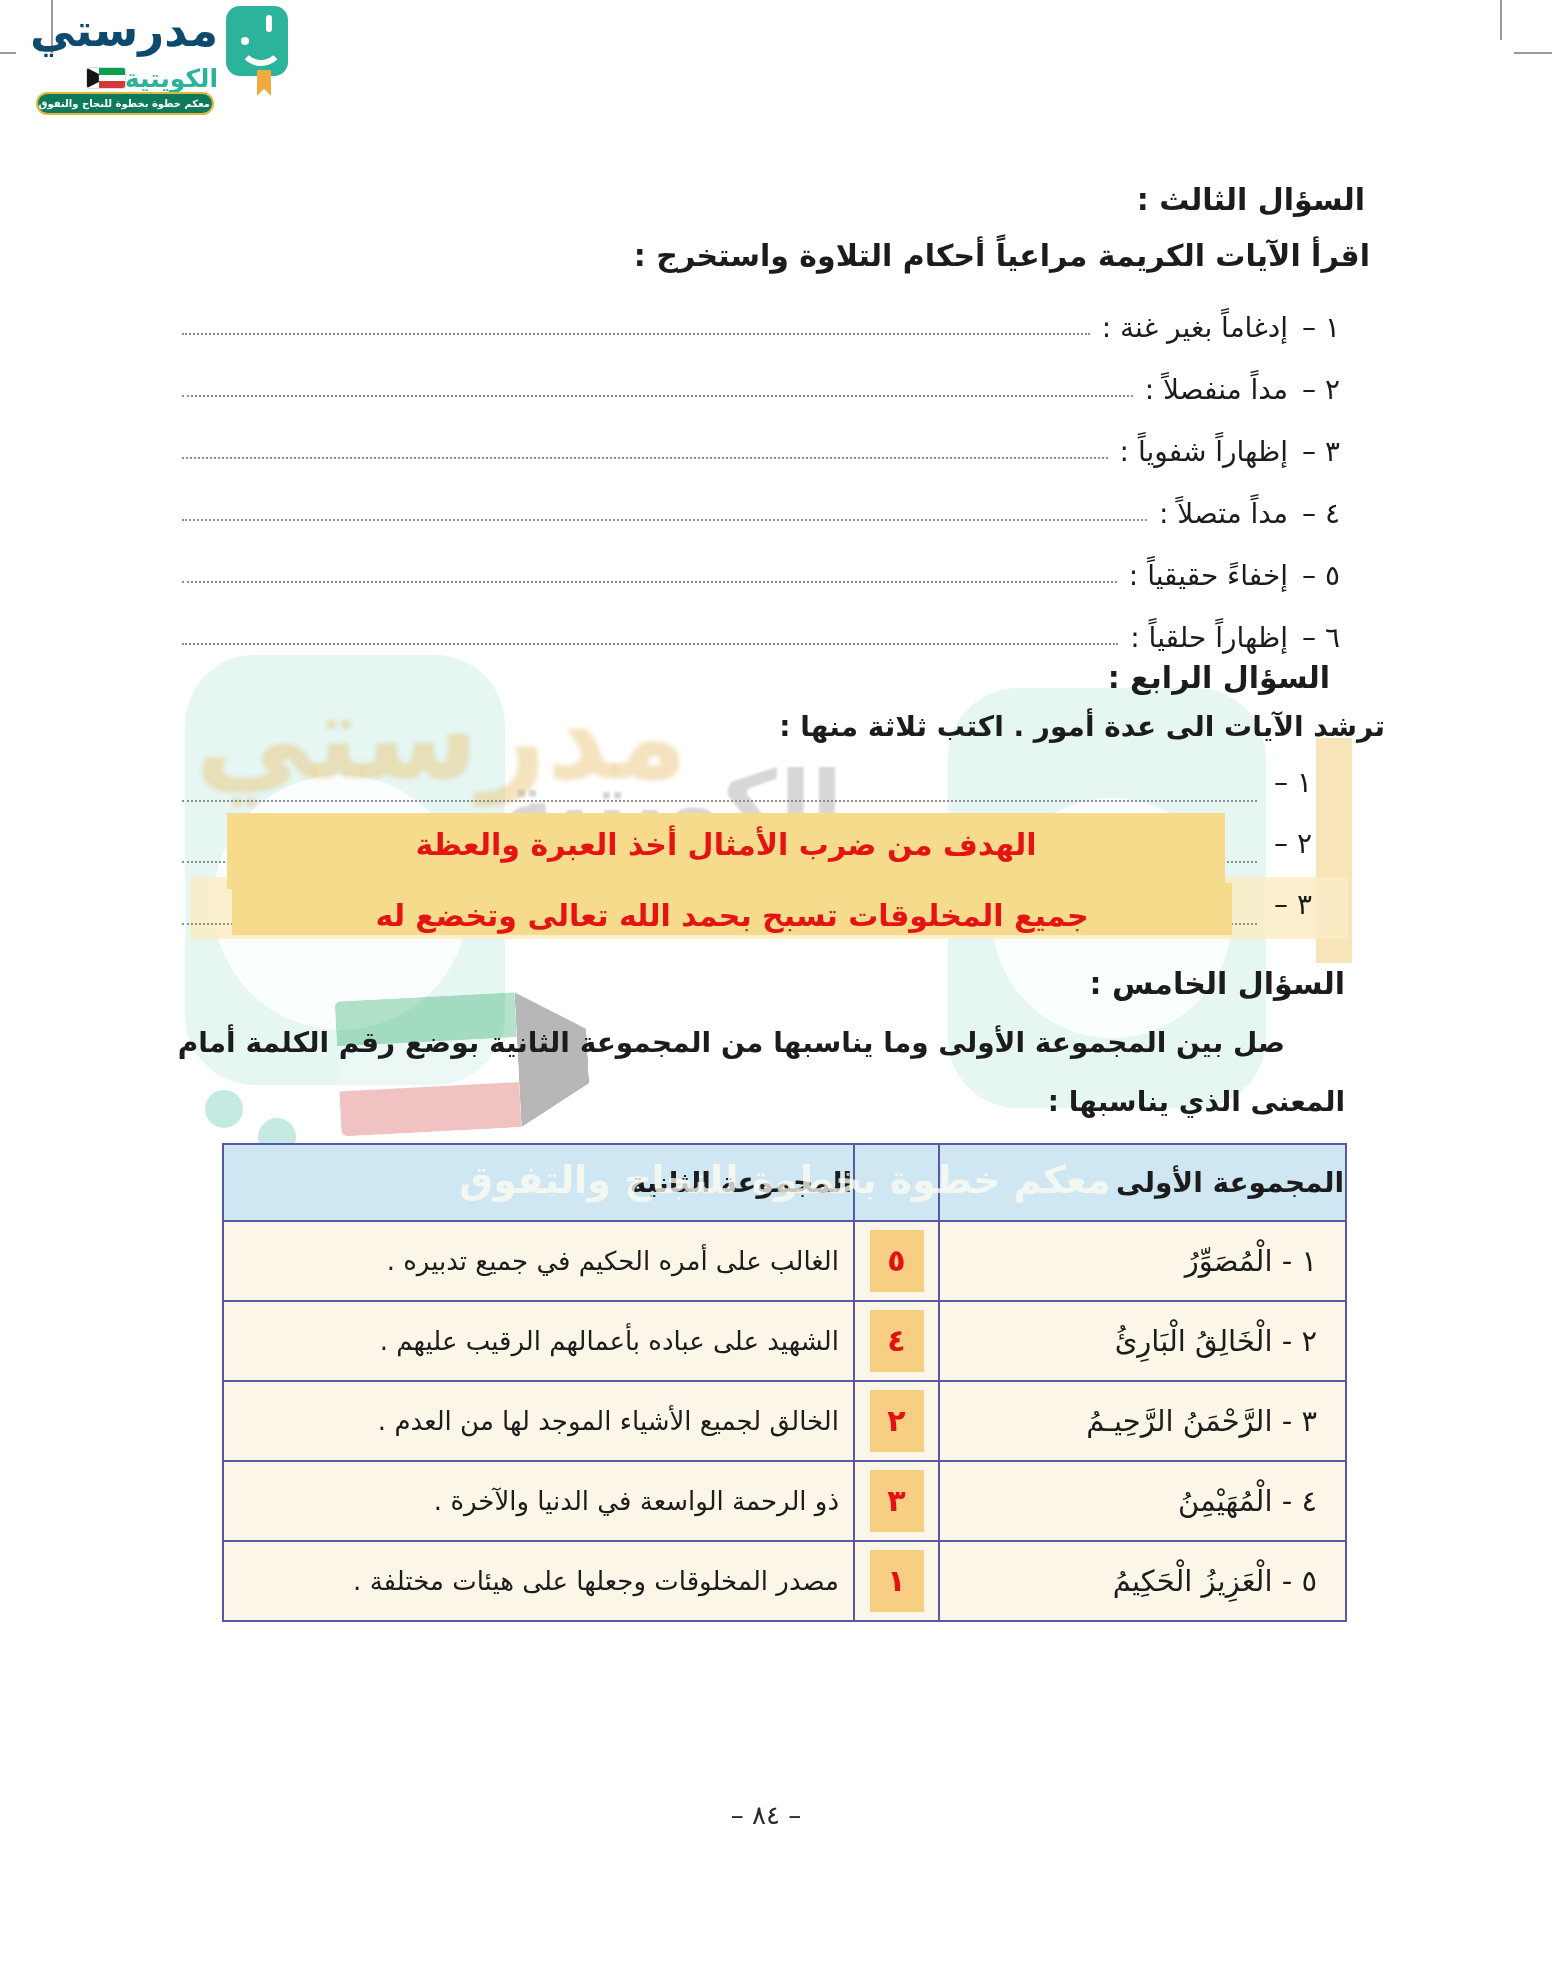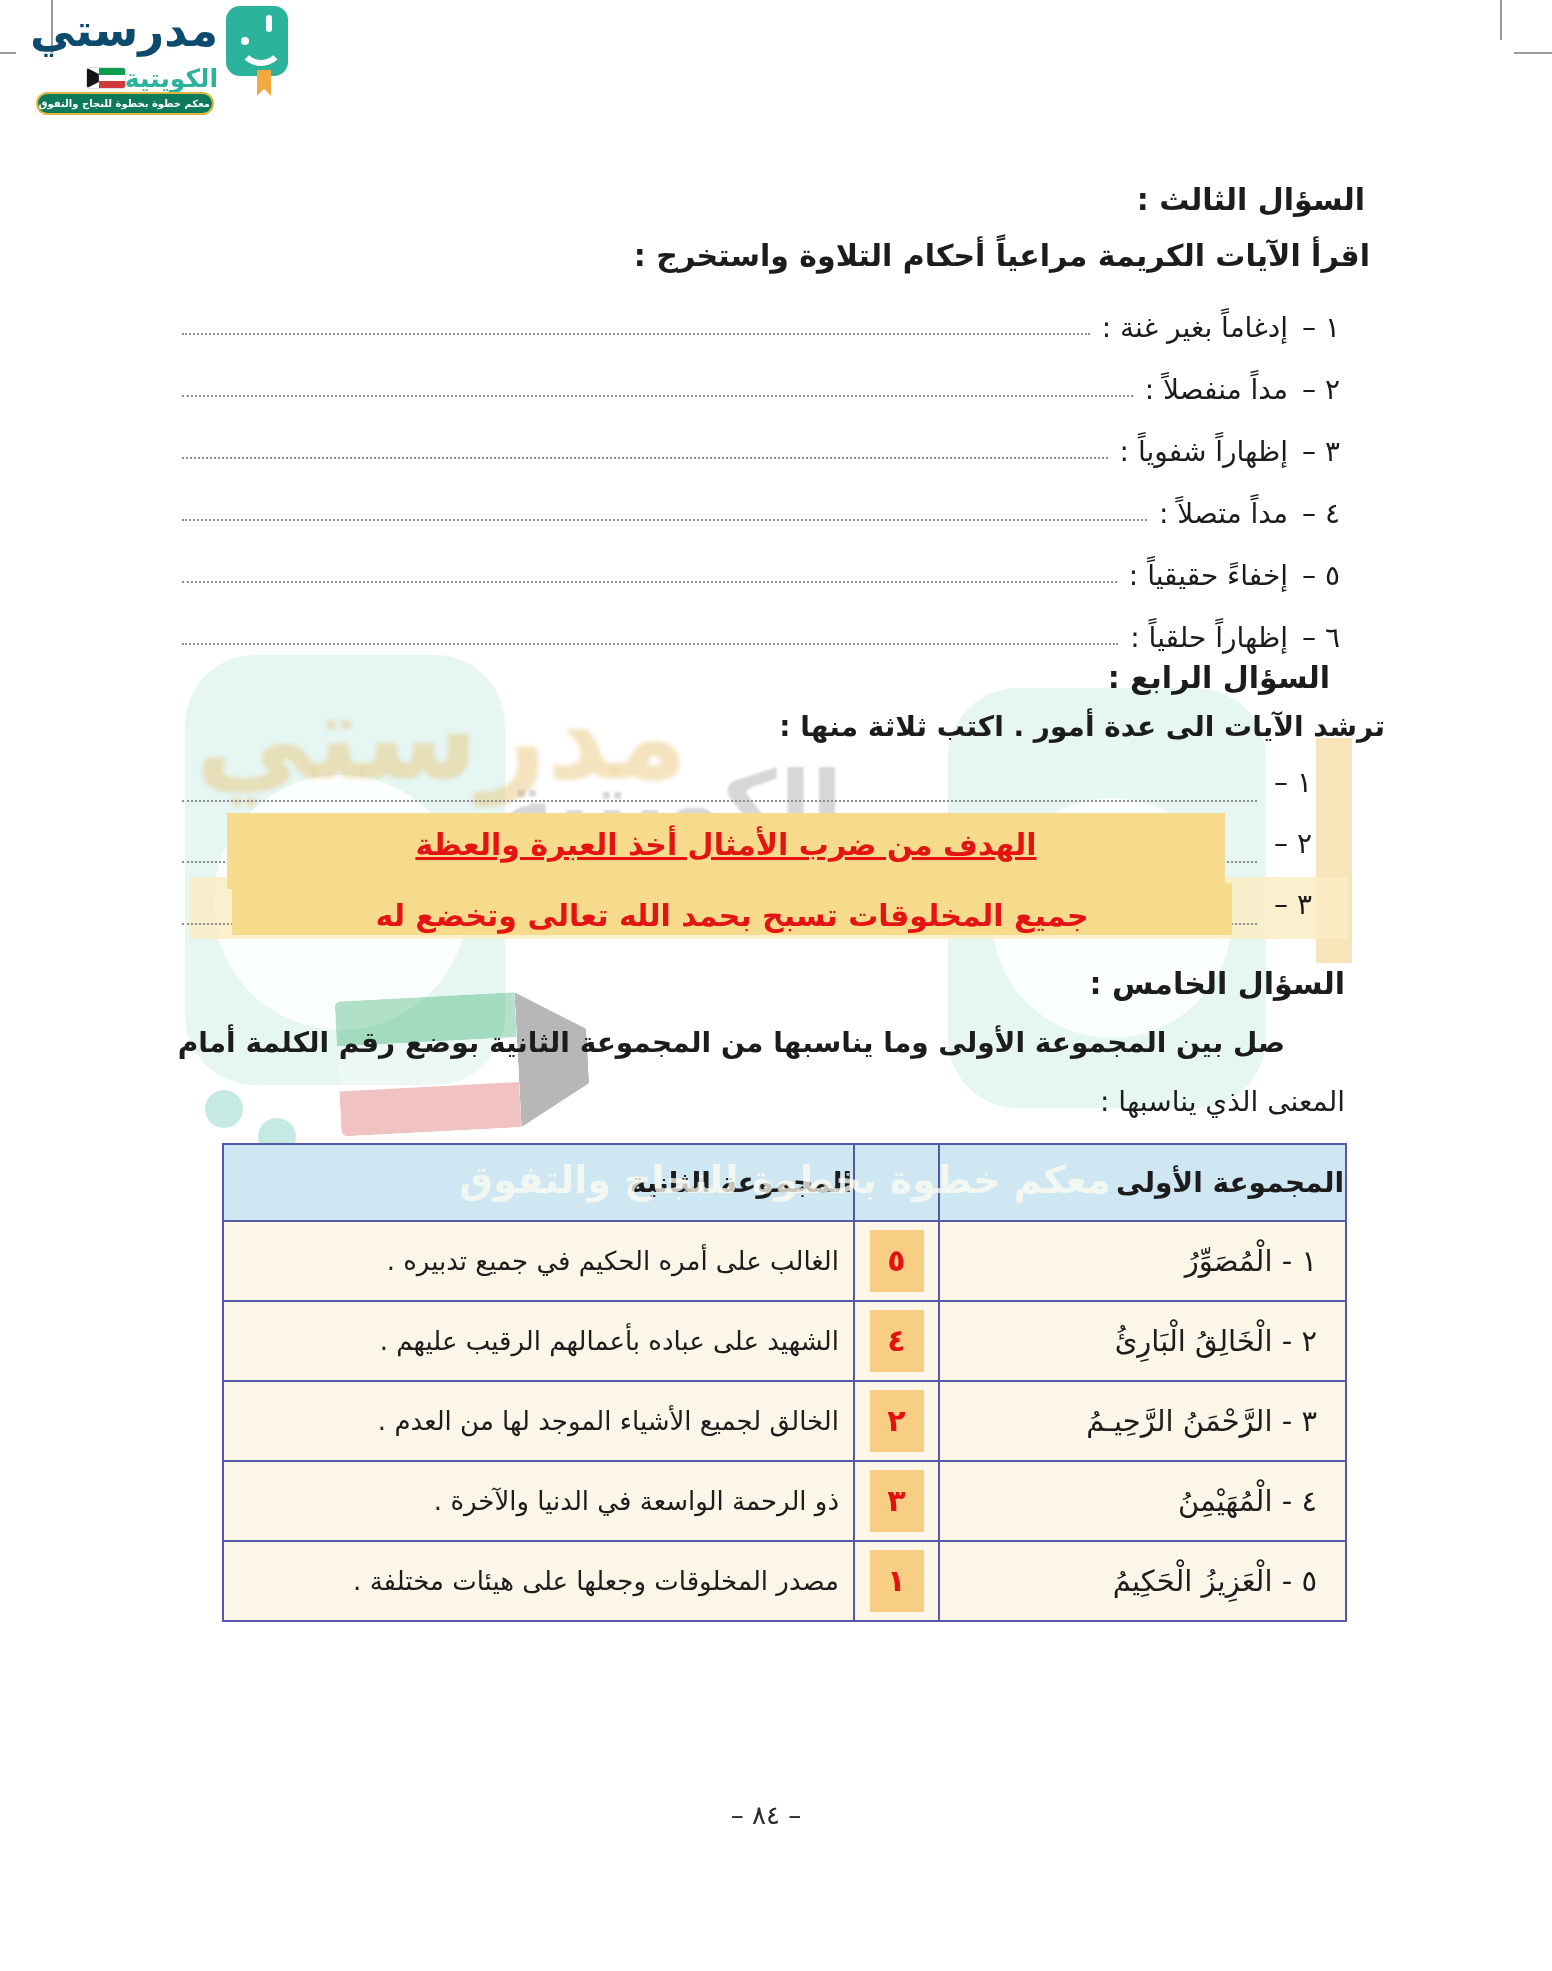--- a/index.html
+++ b/index.html
@@ -67,27 +67,27 @@
   
   #q4-heading{position:absolute;right:222px;top:660px;font-size:30px;font-weight:bold;white-space:nowrap;z-index:3;}
   #q4-instruction{position:absolute;right:167px;top:710px;font-size:28px;font-weight:bold;white-space:nowrap;z-index:3;}
   .q4-dotted{position:absolute;left:182px;width:1075px;height:0;border-bottom:2px dotted #8d8d8d;z-index:2;}
   #q4-dot-0{top:800px;} #q4-dot-1{top:861px;} #q4-dot-2{top:923px;}
   .q4-num{position:absolute;right:240px;font-size:28px;z-index:3;white-space:nowrap;}
   #q4-num-0{top:766px;} #q4-num-1{top:827px;} #q4-num-2{top:888px;}
   .q4-hl{position:absolute;background:#f6db8d;color:#e41414;font-weight:bold;font-size:30px;text-align:center;
          z-index:3;white-space:nowrap;overflow:hidden;}
   #q4-hl-0{left:227px;top:748px;width:1005px;height:56px;line-height:56px;}
-  #q4-hl-1{left:227px;top:813px;width:998px;height:76px;line-height:64px;text-decoration:underline;}
+  #q4-hl-1{left:227px;top:813px;width:998px;height:76px;line-height:64px;}
   #q4-hl-2{left:232px;top:883px;width:1000px;height:52px;line-height:65px;}
 
   
   #q5-heading{position:absolute;right:207px;top:966px;font-size:30px;font-weight:bold;white-space:nowrap;z-index:3;margin-left:23px;}
   #q5-line1{position:absolute;right:267px;top:1026px;font-size:28px;font-weight:bold;white-space:nowrap;z-index:3;}
-  #q5-line2{position:absolute;right:207px;top:1085px;font-size:28px;font-weight:normal;white-space:nowrap;z-index:3;}
+  #q5-line2{position:absolute;right:207px;top:1085px;font-size:28px;font-weight:bold;white-space:nowrap;z-index:3;}
 
   
   #match-table{position:absolute;left:222px;top:1143px;width:1123px;border-collapse:collapse;direction:rtl;
                table-layout:fixed;z-index:3;}
   #match-table th{height:73px;background:#cfe7f3;font-size:28px;font-weight:bold;border:2px solid #5559a6;text-align:right;}
   #match-table td{border:2px solid #5559a6;background:#fbf6e7;height:76px;vertical-align:middle;}
   td.word{font-size:29px;text-align:right;padding-right:28px;white-space:nowrap;}
   td.ansCell{text-align:center;}
   .ansBox{width:54px;height:62px;margin:0 auto;background:#f8cd84;color:#e21212;font-size:30px;font-weight:bold;
           line-height:62px;text-align:center;}

